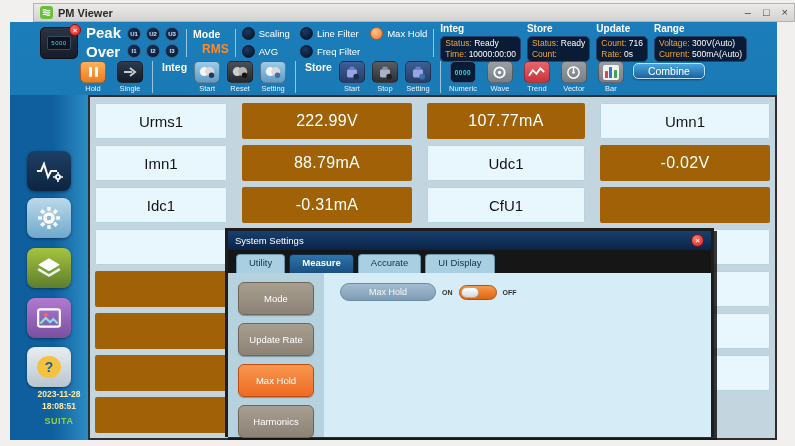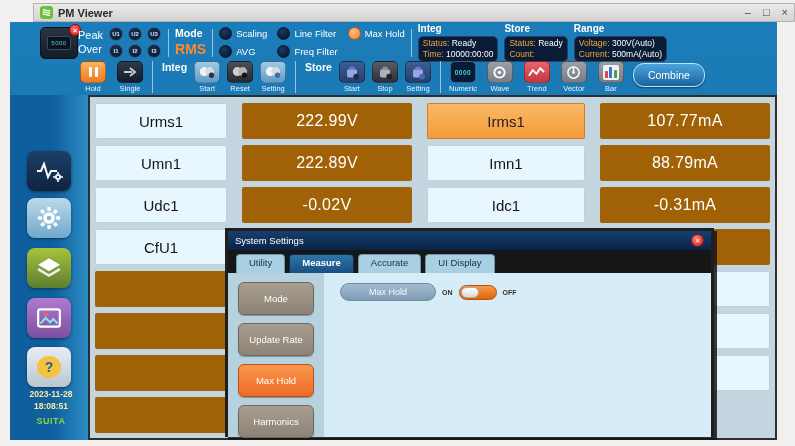--- a/index.html
+++ b/index.html
@@ -26,27 +26,27 @@
     display:flex; align-items:center; justify-content:center; }
   .device .screen { width:24px; height:14px; background:#0b1320; border:1px solid #3b4a5e;
     border-radius:2px; color:#4fd8e0; font-size:6px; text-align:center; line-height:13px; letter-spacing:0.5px; }
   .device .badge { position:absolute; right:-4px; top:-4px; width:12px; height:12px; border-radius:50%;
     background:radial-gradient(circle at 35% 30%,#ff6a5e,#d41f1f); color:#fff; font-size:8px;
     line-height:12px; text-align:center; font-weight:bold; border:1px solid #a00; }
 
   
   .header { position:absolute; left:68px; top:0; width:699px; height:73px; color:#fff; }
   .hrow1 { display:flex; align-items:center; gap:6px; height:38px; padding-top:3px; }
-  .peak-labels { font-size:11px; font-weight:normal; line-height:1.25; }
+  .peak-labels { font-size:15px; font-weight:bold; line-height:1.25;padding-left:8px; }
   .badge-grid { display:grid; grid-template-columns:repeat(3,15px); grid-gap:3px 4px; }
   .pbadge { width:14px; height:14px; border-radius:50%; background:radial-gradient(circle at 40% 35%,#15325a,#081528);
     border:1px solid #3c5d85; color:#cfe0f2; font-size:6px; font-weight:bold; display:flex; align-items:center; justify-content:center; }
   .vdiv { width:1px; height:28px; background:rgba(255,255,255,.55); }
   .mode-block { text-align:left; font-size:10.5px; font-weight:bold; line-height:1.3; }
-  .mode-block .rms { color:#ff8a2a; font-size:14px; }
+  .mode-block .rms { color:#ff8a2a; font-size:12px;margin-left:9px; }
   .ind-wrap { display:flex; flex-direction:column; flex-wrap:wrap; height:36px; align-content:flex-start; column-gap:10px; }
   .ind { display:flex; align-items:center; gap:4px; height:18px; font-size:9.5px; white-space:nowrap; }
   .ind .dot { width:13px; height:13px; border-radius:50%; background:radial-gradient(circle at 38% 32%,#1a3a66,#060f1f);
     border:1px solid #0a1a30; }
   .ind .dot.on { background:radial-gradient(circle at 38% 32%,#ffc08a,#ef7c28); border:1px solid #c45d12; }
   .sgroup { font-size:10px; font-weight:bold; line-height:1.2; white-space:nowrap; }
   .sgroup .sbox { margin-top:1px; background:#0a1b36; border:1px solid #27406a; border-radius:5px;
     padding:1px 4px; font-weight:normal; }
   .sline { font-size:8.5px; line-height:1.25; }
   .sline .k { color:#f2a73a; }
@@ -62,38 +62,38 @@
   .tile.single { background:linear-gradient(#2c3a4c,#141d2a); }
   .tile.ilight { background:linear-gradient(#9ecbe8,#5f9cc6); }
   .tile.idark  { background:linear-gradient(#4a5058,#25292f); }
   .tile.sblue  { background:linear-gradient(#3c5f95,#263f6b); }
   .tile.sdark  { background:linear-gradient(#585d64,#2c3036); }
   .tile.numeric{ background:#0a1b36; border:1px solid #3c5d85; color:#3fd8e0; font-size:6.5px; font-weight:bold; letter-spacing:0.5px; }
   .tile.gray   { background:linear-gradient(#9aa0a6,#787e85); }
   .tile.red    { background:linear-gradient(#e8656b,#c8343c); }
   .grp { display:flex; gap:3px; align-items:flex-start; }
   .grp .glabel { font-size:10.5px; font-weight:bold; margin:0 2px; }
-  .combine-btn { height:24px; padding:0 14px; margin-top:2px; border-radius:11px; font-size:10.5px; color:#fff;
+  .combine-btn { height:16px; padding:0 14px; margin-top:2px; border-radius:5px; font-size:10.5px; color:#fff;
     background:linear-gradient(#4aa5dc,#1a62a0); border:1px solid #bfe2f7; box-shadow:0 1px 2px rgba(0,0,0,.4); cursor:pointer; }
   .barchart { display:flex; align-items:flex-end; gap:1.5px; background:#f2f2f2; padding:2px; border-radius:2px; }
   .barchart i { width:3px; border-radius:0.5px; }
 
   
   .sidebar { position:absolute; left:0; top:73px; width:78px; height:345px;
     background:linear-gradient(90deg,#0f5f9e 55%, #2c8cc4); }
   .navicon { position:absolute; left:17px; width:44px; height:40px; border-radius:8px;
     display:flex; align-items:center; justify-content:center; box-shadow:0 1px 3px rgba(0,0,0,.45); cursor:pointer; }
   .navicon.n1 { top:56px;  background:linear-gradient(#1d3f66,#0e2440); }
   .navicon.n2 { top:103px; background:linear-gradient(#bcd9ea,#6fa8cc); }
   .navicon.n3 { top:153px; background:linear-gradient(#a6c43e,#5d7d2e); }
   .navicon.n4 { top:203px; background:linear-gradient(#b07ad0,#7b4fa0); }
   .navicon.n5 { top:252px; background:linear-gradient(#e8eef2,#b9c6d0); }
   .help-bubble { width:24px; height:22px; background:#f4c23c; border-radius:50%;
     display:flex; align-items:center; justify-content:center; color:#1a5fa8; font-weight:bold; font-size:14px; }
-  .clock { position:absolute; left:0; top:294px; width:82px; text-align:center;
+  .clock { position:absolute; left:8px; top:294px; width:82px; text-align:center;
     color:#ffe9a0; font-size:8.5px; font-weight:bold; line-height:1.4; }
   .brand { margin-top:2px; color:#8fd43a; font-size:9px; font-weight:bold; letter-spacing:0.5px; }
 
   
   .panel { position:absolute; left:78px; top:73px; width:689px; height:345px;
     background:#c3d6df; border:2px solid #2e2e2e; }
   .grid { display:grid; grid-template-columns:132px 170px 158px 170px; column-gap:15px; row-gap:6px;
     padding:6px 5px; }
   .cell { height:36px; border-radius:2px; display:flex; align-items:center; justify-content:center;text-align:center; }
   .cell.label { background:#e8f6fd; color:#141414; font-size:15px; box-shadow:inset 0 0 0 1px #b9d2de; cursor:pointer; }
@@ -221,20 +221,27 @@
             </div>
 
             <div class="sgroup">
               <div>Store</div>
               <div class="sbox">
                 <div class="sline"><span class="k">Status:</span> <span class="v">Ready</span></div>
                 <div class="sline"><span class="k">Count:</span> <span class="v"></span></div>
               </div>
             </div>
 
+            <div class="sgroup">
+              <div>Update</div>
+              <div class="sbox">
+                <div class="sline"><span class="k">Count:</span> <span class="v">716</span></div>
+                <div class="sline"><span class="k">Rate:</span> <span class="v">0s</span></div>
+              </div>
+            </div>
 
             <div class="sgroup">
               <div>Range</div>
               <div class="sbox">
                 <div class="sline"><span class="k">Voltage:</span> <span class="v">300V(Auto)</span></div>
                 <div class="sline"><span class="k">Current:</span> <span class="v">500mA(Auto)</span></div>
               </div>
             </div>
           </div>
       </div>
@@ -432,25 +439,23 @@
         <div>18:08:51</div>
         <div class="brand">SUITA</div>
       </div>
     </div>
 
     <div class="panel">
       <div class="grid">
 
           <div class="cell label">Urms1</div>
           <div class="cell value">222.99V</div>
-          <div class="cell label active">Irms1</div>
           <div class="cell value">107.77mA</div>
 
           <div class="cell label">Umn1</div>
-          <div class="cell value">222.89V</div>
           <div class="cell label">Imn1</div>
           <div class="cell value">88.79mA</div>
 
           <div class="cell label">Udc1</div>
           <div class="cell value">-0.02V</div>
           <div class="cell label">Idc1</div>
           <div class="cell value">-0.31mA</div>
 
           <div class="cell label">CfU1</div>
           <div class="cell value"></div>

